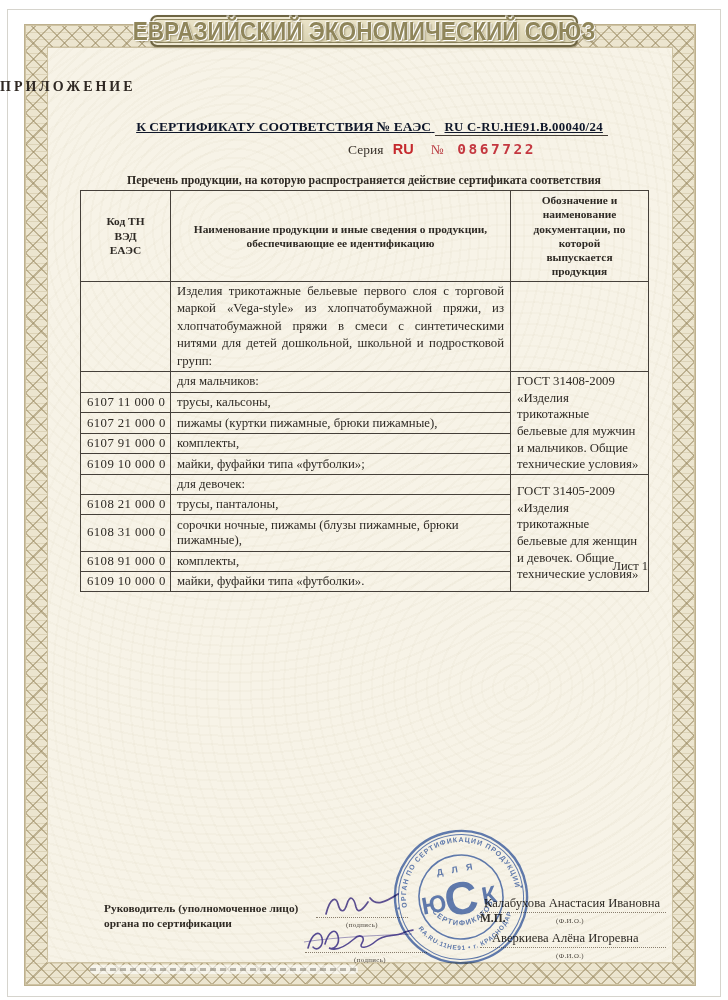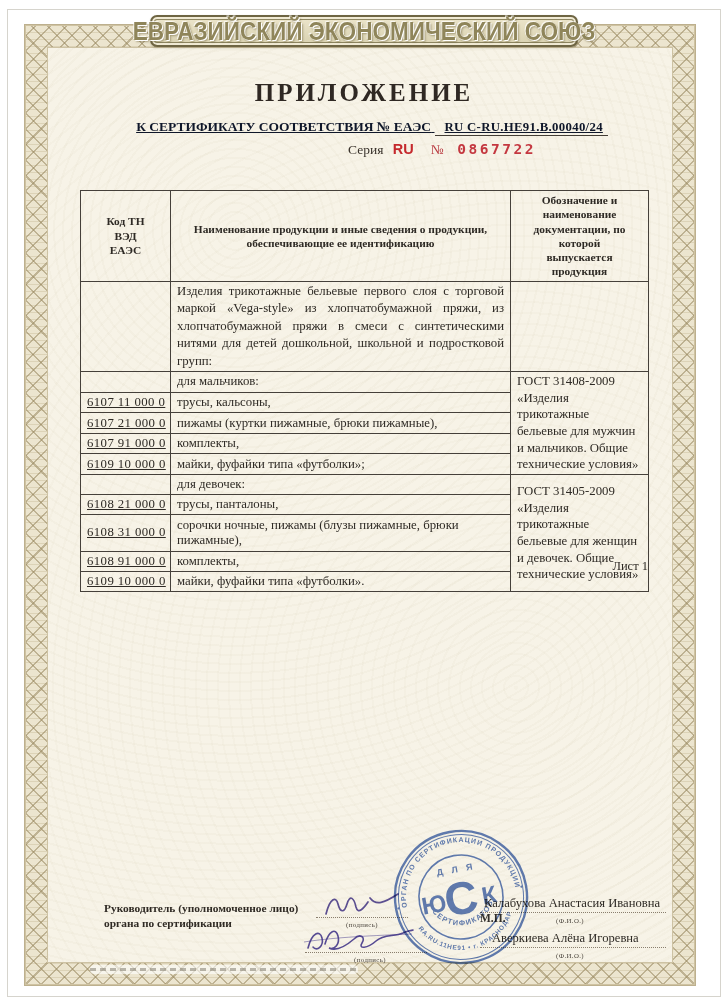--- a/index.html
+++ b/index.html
@@ -24,42 +24,42 @@
   
   .banner { position:absolute; top:15px; left:50%; transform:translateX(-50%);
     width:428px; height:32px; border:2px solid #6e6543; border-radius:7px;
     background:linear-gradient(#ece5cb, #d8d1b0);
     box-shadow: inset 0 0 0 2px #f0ead4, inset 0 0 0 3px #8d8560, 0 1px 2px rgba(100,90,50,.3);
     display:flex; align-items:center; justify-content:center; }
   .banner-text { font-family:"Liberation Sans", sans-serif; font-weight:bold; font-size:24px;
     letter-spacing:0px; color:#8f855a; white-space:nowrap; transform:scale(.94,1.1);
     text-shadow: 1px 1px 0 #ffffff, -1px -1px 0 rgba(255,255,255,.75), 2px 2px 2px rgba(95,85,45,.45); }
   
-  .title { position:absolute; top:79px; left:0; width:100%; text-align:center;
-    font-size:25px; font-weight:bold; letter-spacing:3px; color:#2f2823; }
+  .title { position:absolute; top:79px; left:0; width:100%; 
+    font-size:14px; font-weight:bold; letter-spacing:3px; color:#2f2823; }
   .subtitle { position:absolute; top:119px; left:8px; width:100%; text-align:center;
     font-size:13.5px; font-weight:bold; color:#0f172a; white-space:nowrap;text-decoration:underline; }
   .cert-no { font-size:12.8px; border-bottom:1.5px solid #433d34; padding:0 5px 1px 10px; letter-spacing:.3px; }
   .series-line { position:absolute; top:141px; left:0; width:100%; text-align:center;
     transform:translateX(78px); font-size:13.5px; color:#3a332c; white-space:nowrap; }
   .series-ru { color:#c5292d; font-weight:bold; font-size:14.5px; margin:17px 14px 0 6px;
     font-family:"Liberation Sans", sans-serif; }
   .num-sign { color:#b8383f; margin-right:10px; }
   .blank-no { color:#c43840; font-family:"DejaVu Sans Mono", monospace; font-weight:bold;
     font-size:14.5px; letter-spacing:2.5px; }
   
   .tbl-caption { position:absolute; top:173px; left:0; width:100%; text-align:center;
     font-size:11.8px; font-weight:bold; color:#2e2923; }
   table.products { position:absolute; left:80px; top:190px; width:568px;
     border-collapse:collapse; table-layout:fixed; }
   table.products th, table.products td { border:1px solid #45403a; color:#2e2a25;
     font-size:12.8px; vertical-align:middle; padding:1px 6px; }
   table.products th { font-size:11.4px; font-weight:bold; text-align:center;
     padding:2px 20px; line-height:1.25; height:58px;margin-left:32px; }
-  td.code { text-align:right; padding-left:7px; font-size:13px; letter-spacing:.4px; white-space:nowrap;text-decoration:underline; }
+  td.code { text-align:right; padding-left:7px; font-size:13px; letter-spacing:.4px; white-space:nowrap; }
   td.intro-cell { text-align:justify; line-height:1.37; padding:4px 8px 4px 8px; }
   tr.intro-row td { height:86px; vertical-align:top; }
   tr.r-s td { height:20px; }
   tr.r-t td { height:37px; }
   td.doc-cell { vertical-align:top; padding:3px 5px 2px 7px; font-size:12.6px; line-height:1.3; }
   .sheet { position:absolute; right:80px; top:559px; font-size:12.5px; color:#2e2a25; }
   
   .sig-label { position:absolute; font-size:11.4px; font-weight:bold; color:#2f2a24;
     line-height:1.32; }
   .lab1 { left:104px; top:901px; width:205px;font-family:Liberation Serif, serif; }
@@ -97,20 +97,21 @@
     <span class="cert-no">RU C-RU.HE91.B.00040/24</span>
   </div>
 
   <div class="series-line">
     <span>Серия</span>
     <span class="series-ru">RU</span>
     <span class="num-sign">№</span>
     <span class="blank-no">0867722</span>
   </div>
 
+  <div class="tbl-caption">Перечень продукции, на которую распространяется действие сертификата соответствия</div>
 
   <table class="products">
     <colgroup>
         <col style="width:90px">
         <col style="width:340px">
         <col style="width:138px">
       </colgroup>
     <tbody>
         <tr>
       <th>Код ТН ВЭД ЕАЭС</th>

